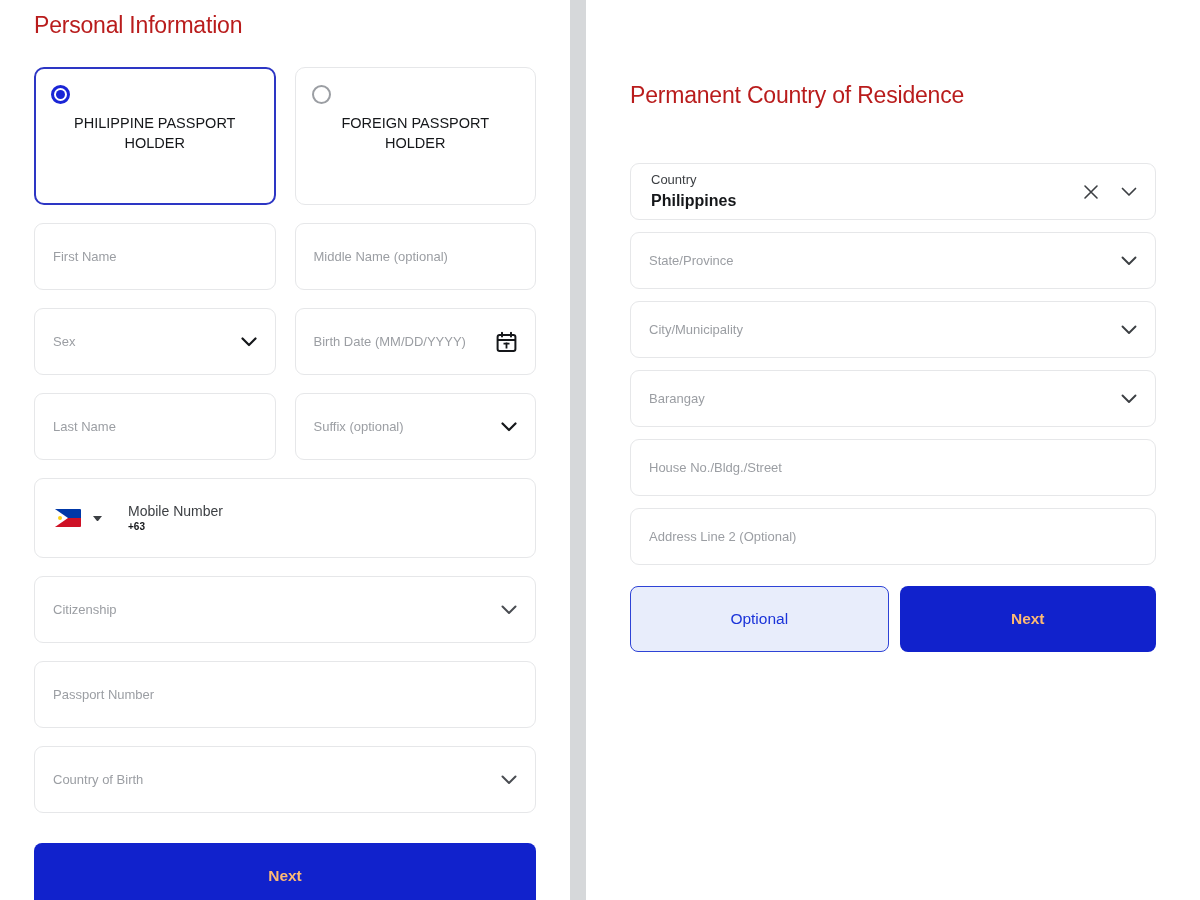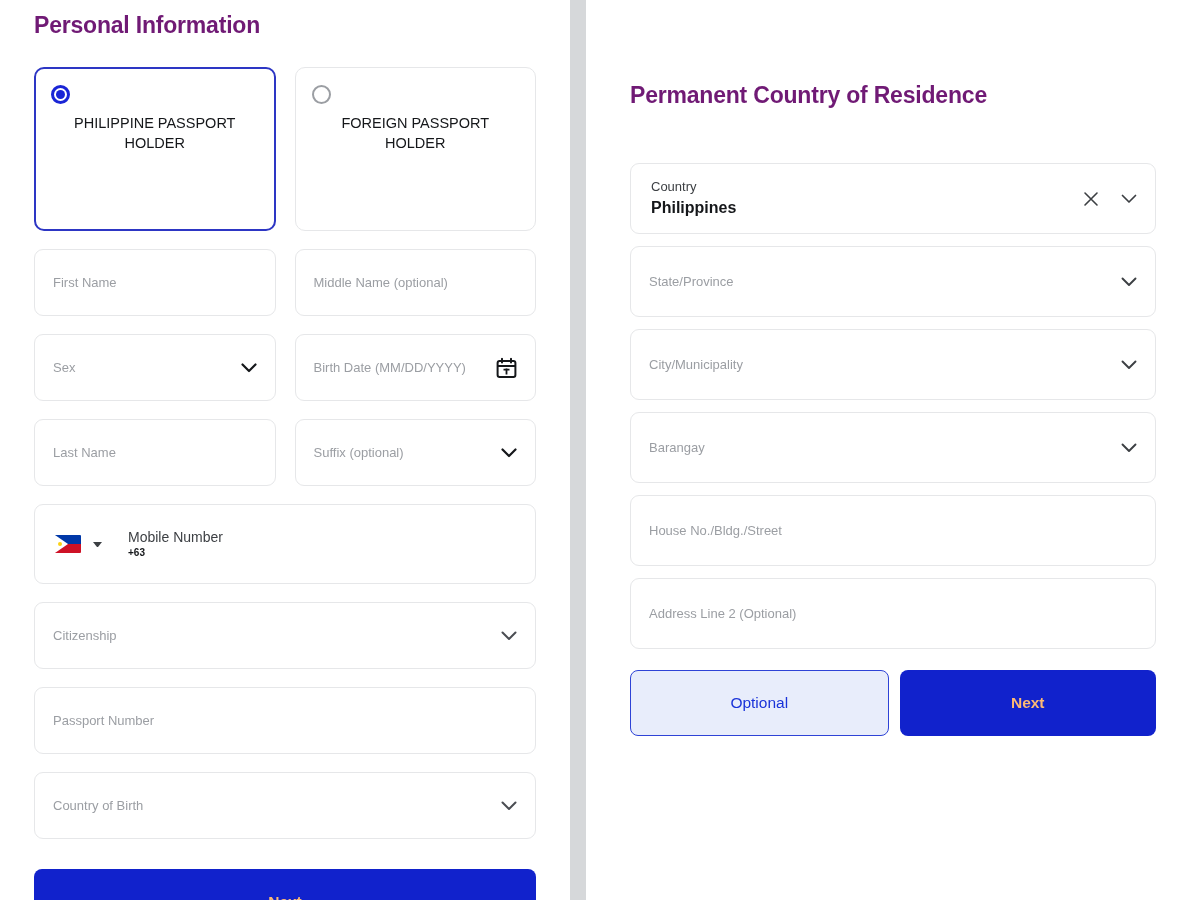--- a/index.html
+++ b/index.html
@@ -31,22 +31,22 @@
     height: 900px;
     background: #d6d8da;
     flex: 0 0 16px;
   }
 
   .panel-right { width: 614px; padding: 0 44px; }
 
   
   .heading {
     font-size: 23px;
-    font-weight: bold;
-    color: #701a75;
+    font-weight: normal;
+    color: #b91c1c;
     letter-spacing: -0.2px;
   }
   .heading-left  { margin-top: 12px; }
   .heading-right { margin-top: 82px; }
 
   
   .field {
     background: #ffffff;
     border: 1px solid #e6e7e9;
     border-radius: 9px;
@@ -79,21 +79,21 @@
 
   
   .radio-row {
     display: flex;
     gap: 19px;
     margin-top: 28px;
   }
 
   .radio-card {
     flex: 1;
-    height: 164px;
+    height: 138px;
     border: 1px solid #e6e7e9;
     border-radius: 10px;
     background: #fff;
     padding: 17px 16px 0 16px;
     position: relative;
   }
   .radio-card.selected {
     border: 2px solid #2d36c4;
     padding: 16px 15px 0 15px;
   }
@@ -240,21 +240,21 @@
   }
 
   .btn-row {
     display: flex;
     gap: 11px;
     margin-top: 21px;
   }
   .btn-row .btn { flex: 1; }
 
   
-  .panel-right .field { height: 71px; }
+  .panel-right .field { height: 57px; }
   .panel-right .stack { margin-top: 12px; }
   .panel-right .first-field { margin-top: 54px; }
 </style>
 </head>
 <body>
 
 <div class="panel panel-left">
 
   <div class="heading heading-left">Personal Information</div>
 

